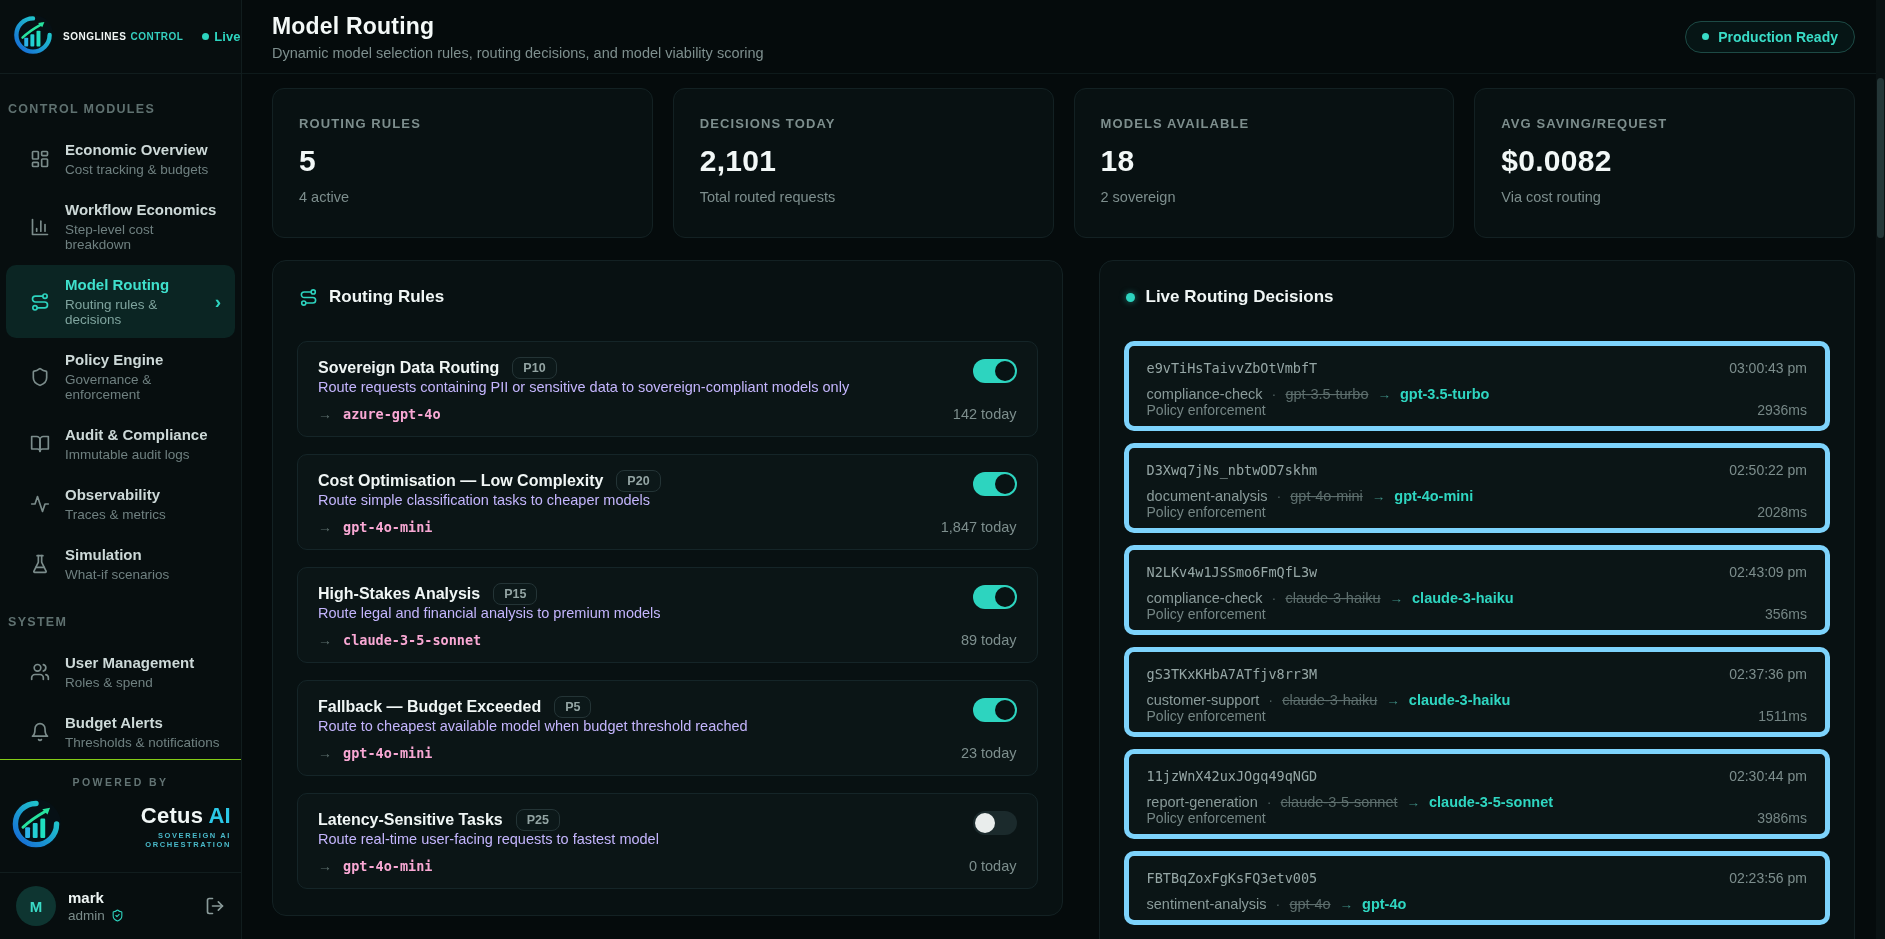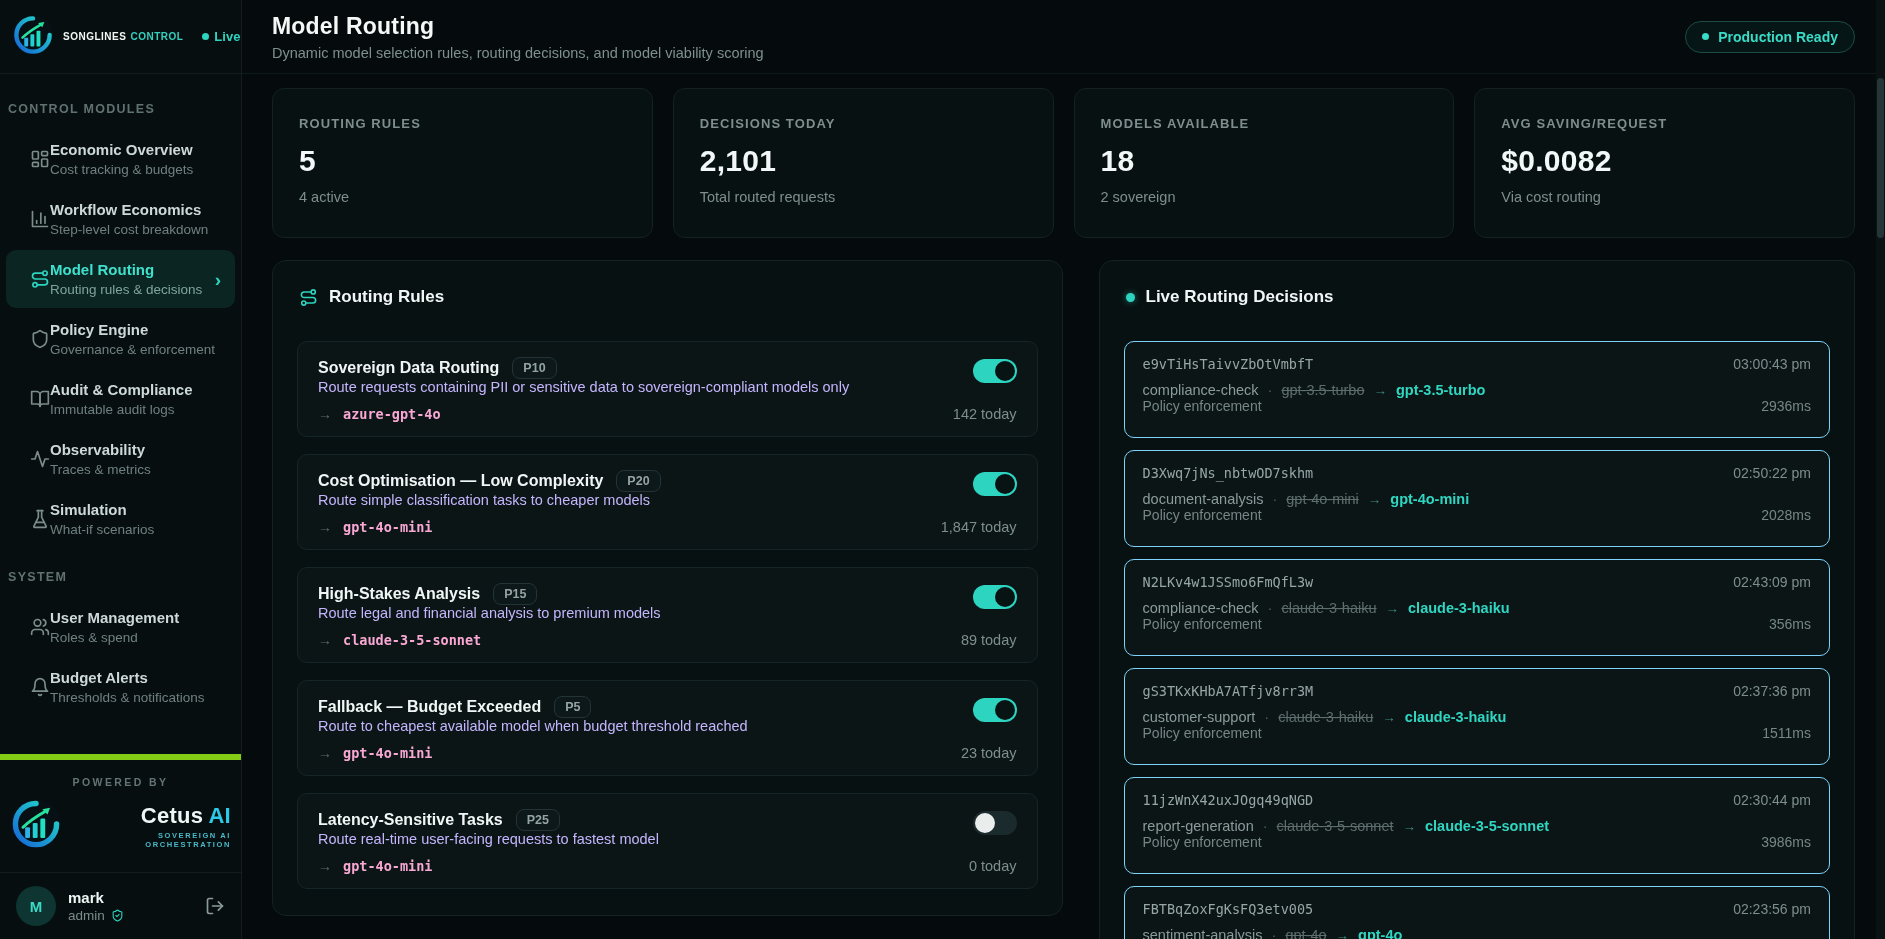--- a/index.html
+++ b/index.html
@@ -25,34 +25,34 @@
   .brand-suffix { color:#35d0c0; margin-left:4px; }
   .live-pill { margin-left:10px; color:#2dd4bf; font-size:13px; font-weight:700; display:flex; align-items:center; gap:5px; }
   .dot { width:7px; height:7px; border-radius:50%; background:currentColor; display:inline-block; }
 
   .nav { flex:1; padding:8px 0 0; overflow:hidden; }
   .section-label {
     padding:20px 8px 12px; font-size:12.5px; letter-spacing:1.3px;
     color:#5f7170; font-weight:700;
   }
   .nav-item {
-    display:flex; align-items:center; 
+    display:flex; align-items:center; gap:15px;
     padding:11px 14px 11px 24px; margin:2px 6px; border-radius:10px; cursor:pointer;
   }
   .nav-item.active { background:#0b2523; }
   .nav-icon { width:20px; height:20px; color:#7b8c8b; flex-shrink:0; }
   .nav-icon svg { width:100%; height:100%; display:block; }
   .nav-item.active .nav-icon { color:#2dd4bf; }
   .nav-title { font-size:15px; font-weight:700; color:#cdd9d8; line-height:1.2; }
   .nav-item.active .nav-title { color:#3fe0cc; }
   .nav-sub { font-size:13.5px; color:#6f8080; margin-top:3px; }
   .nav-item.active .nav-sub { color:#7fa49e; }
   .nav-chevron { margin-left:auto; color:#2dd4bf; font-size:19px; line-height:1; font-weight:700; }
 
-  .sidebar-footer { border-top:6px solid #84cc16; padding:16px 10px 12px; text-align:center; }
+  .sidebar-footer { border-top:1px solid #84cc16; padding:16px 10px 12px; text-align:center; }
   .powered-label { font-size:10.5px; letter-spacing:2.4px; color:#637474; font-weight:600; }
   .partner-row { display:flex; align-items:center; justify-content:center; gap:10px; margin-top:10px; margin-bottom:6px; }
   .partner-text { text-align:right; }
   .partner-name { font-size:22px; font-weight:800; letter-spacing:.3px; }
   .partner-name .p1 { color:#f0f6f5; }
   .partner-name .p2 { color:#2bc8e8; margin-left:5px; }
   .partner-tagline { font-size:7.5px; letter-spacing:1.6px; color:#49b9c9; margin-top:2px; font-weight:700; }
 
   .user-row { border-top:1px solid #111d1e; padding:13px 16px; display:flex; align-items:center; gap:12px; }
   .avatar {
@@ -117,22 +117,22 @@
   .rule-count { margin-left:auto; font-size:14.5px; color:#7d8e8d; }
   .toggle { position:absolute; top:17px; right:20px; width:44px; height:24px; border-radius:12px; cursor:pointer; }
   .toggle .knob { position:absolute; top:2px; width:20px; height:20px; border-radius:50%; }
   .toggle.on { background:#2dd4bf; }
   .toggle.on .knob { right:2px; background:#081314; }
   .toggle.off { background:#1b2a2c; }
   .toggle.off .knob { left:2px; background:#e9edec; }
 
   
   .decision-card {
-    background:#0b1516; border:1px solid #7dd3fc; border-radius:10px;
-    padding:14px 18px 23px; margin-bottom:12px;
+    background:#0b1516; border:5px solid #7dd3fc; border-radius:10px;
+    padding:14px 18px 8px; margin-bottom:12px;
   }
   .dec-row1 { display:flex; align-items:baseline; }
   .dec-id { font-family:"DejaVu Sans Mono","Liberation Mono",monospace; font-size:13.5px; color:#96a7a6; }
   .dec-time { margin-left:auto; font-size:14px; color:#7d8e8d; }
   .dec-row2 { margin-top:10px; display:flex; align-items:center; gap:9px; font-size:14.5px; }
   .dec-workflow { color:#8a9b9a; }
   .dec-sep { color:#4e5f5e; }
   .dec-old { color:#5d6e6d; text-decoration:line-through; }
   .dec-arrow { color:#3f8f85; font-size:13.5px; }
   .dec-new { color:#2fd6c1; font-weight:700; }

